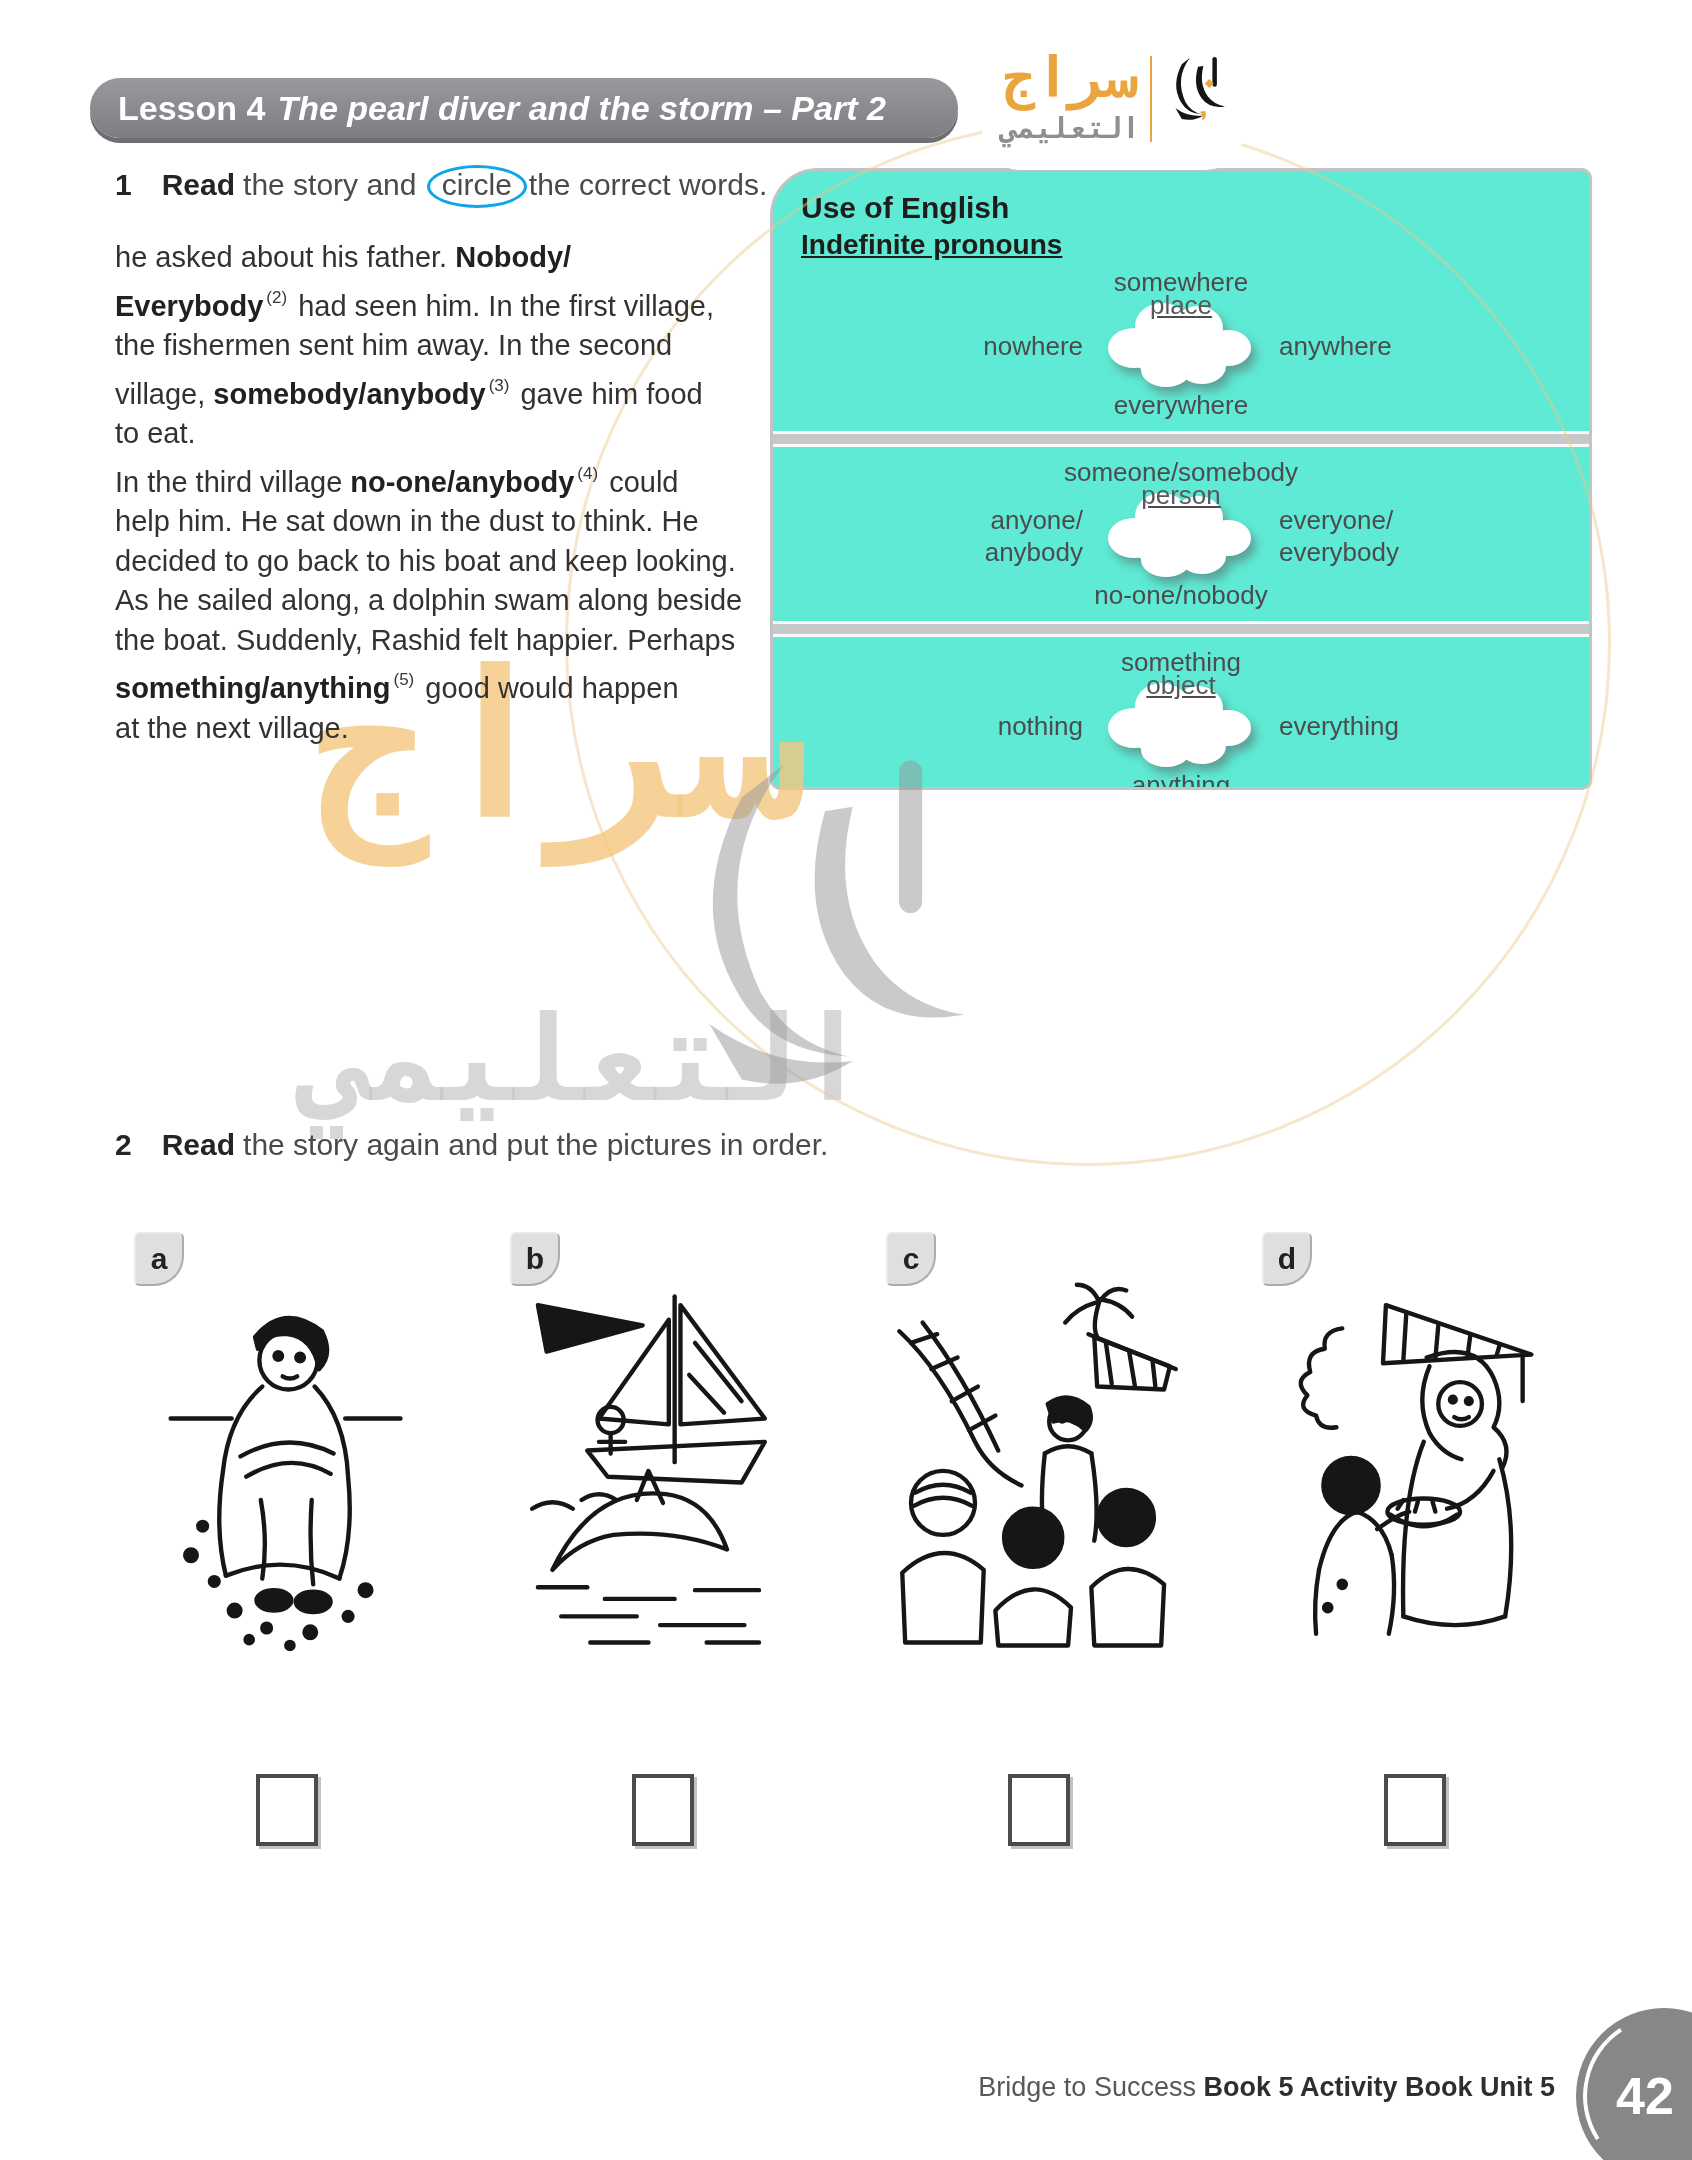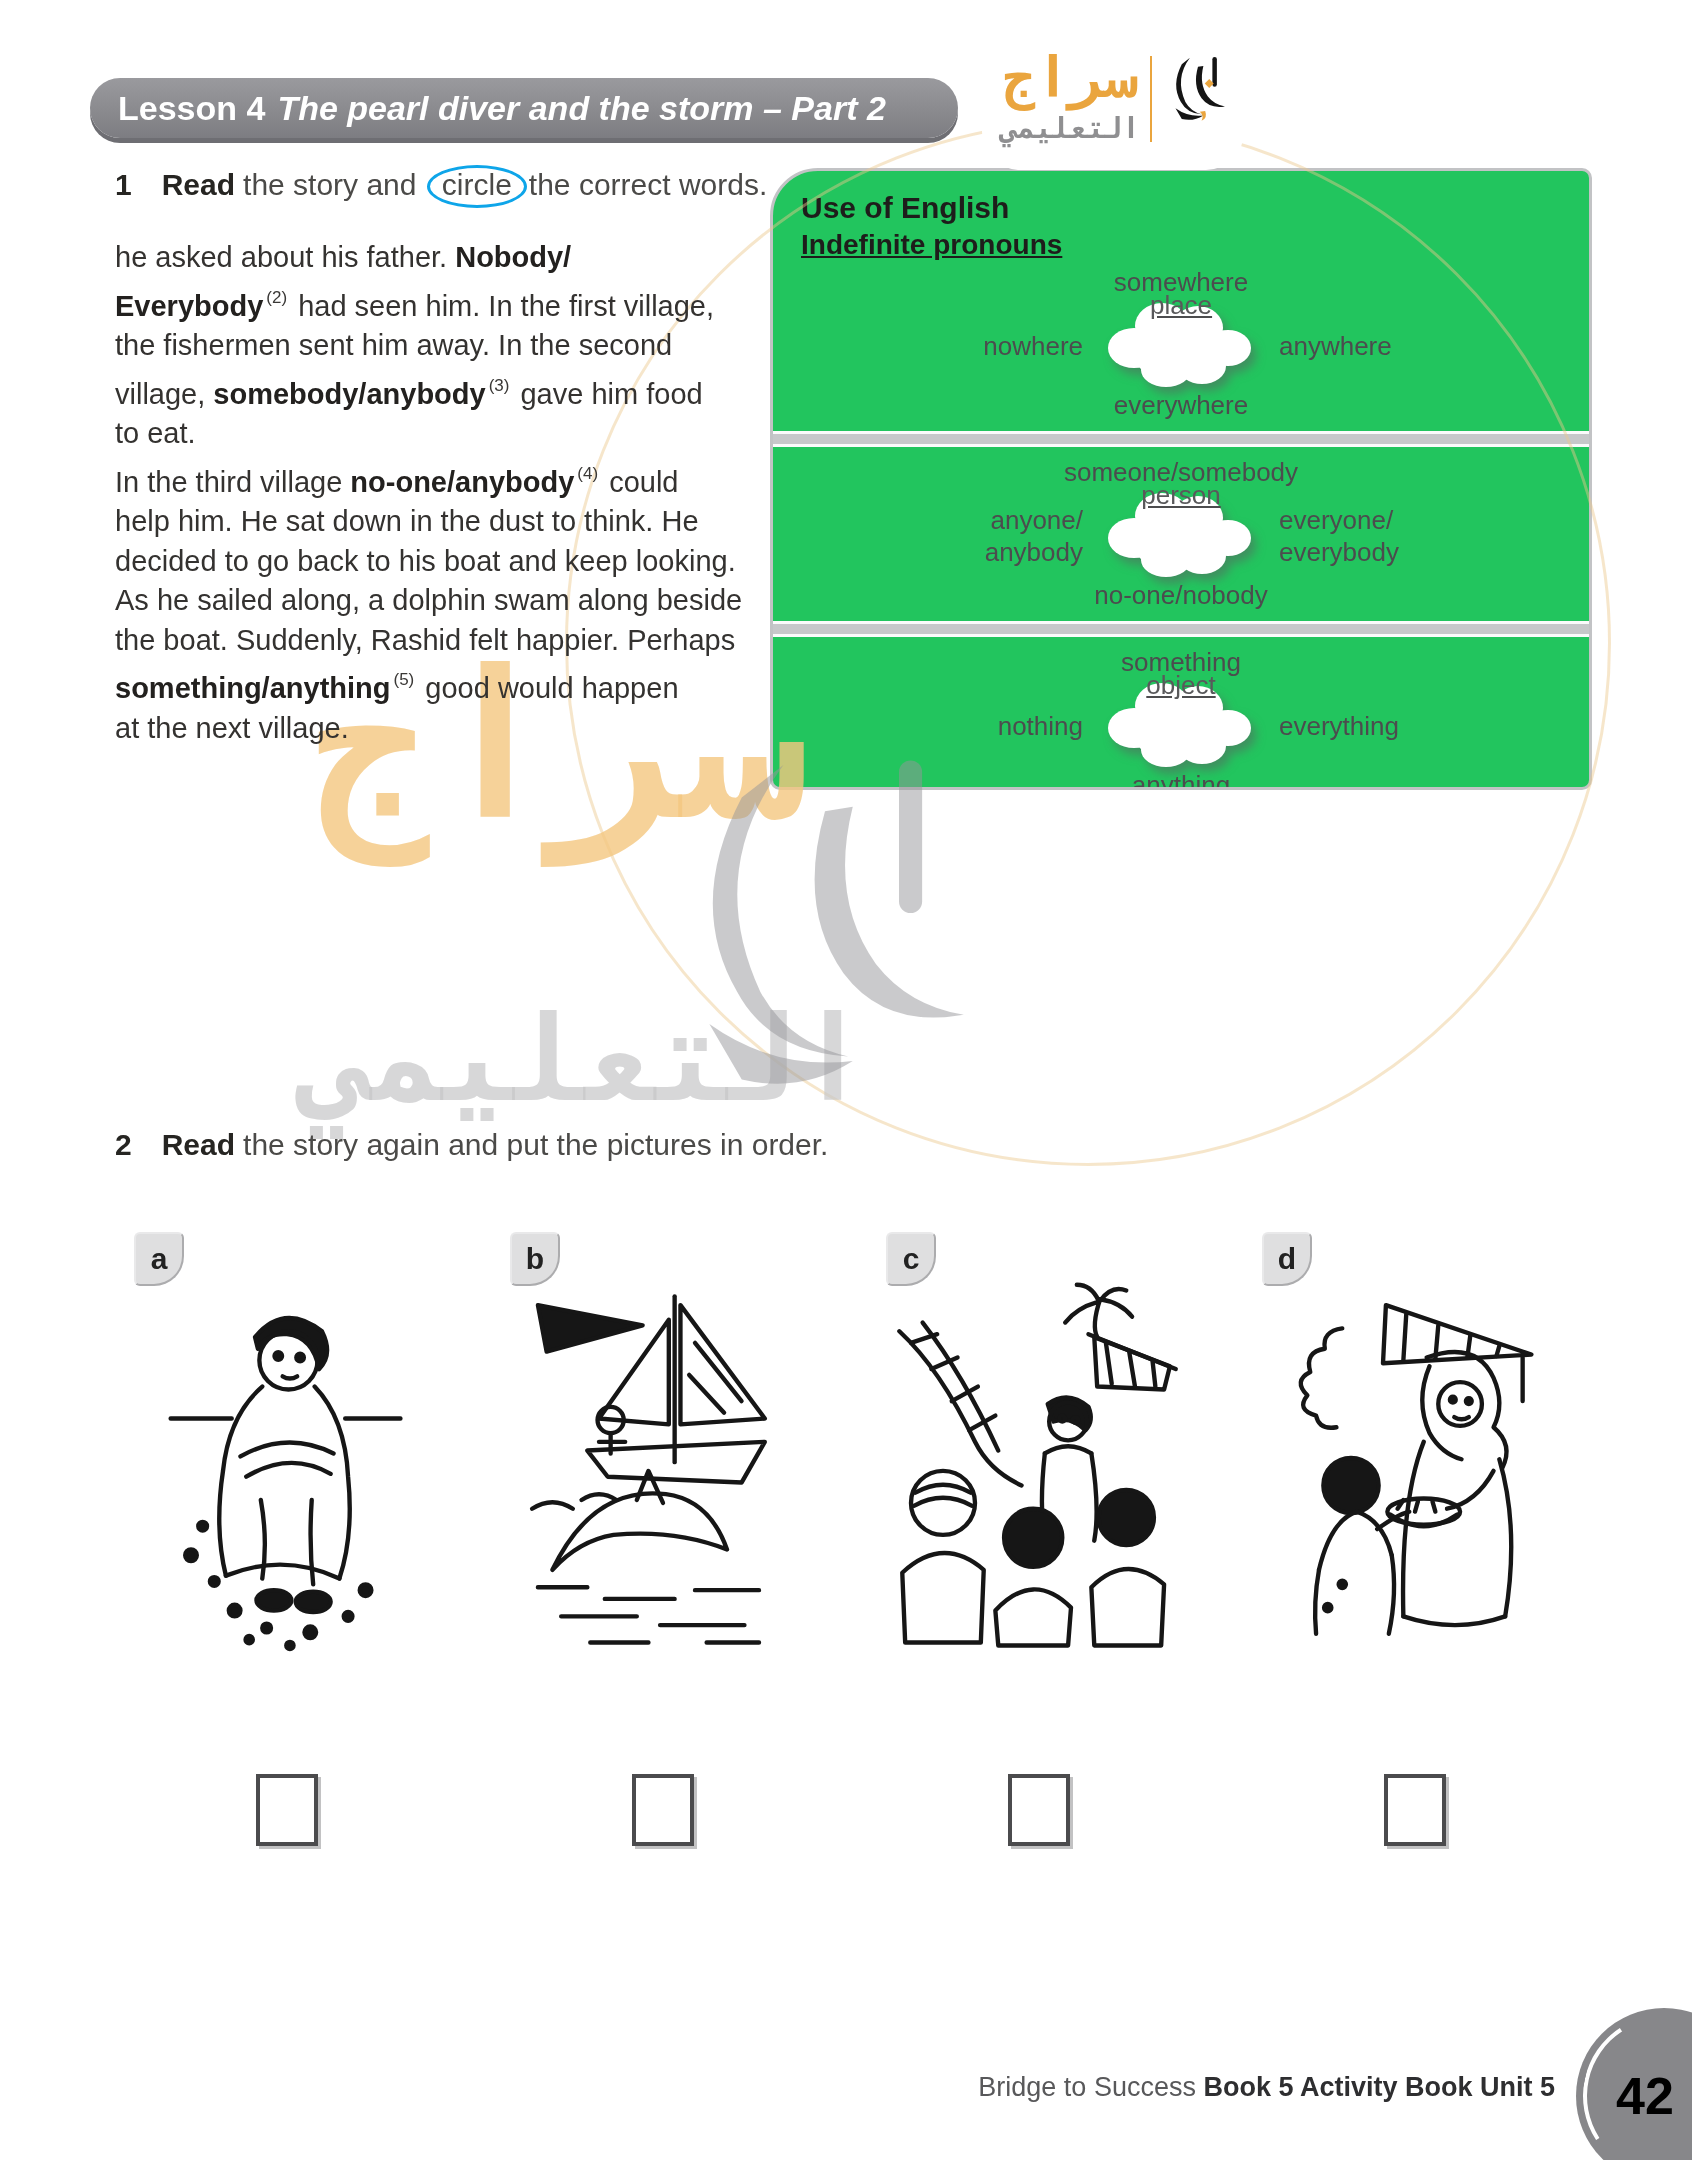--- a/index.html
+++ b/index.html
@@ -33,21 +33,21 @@
 
   
   .story{position:absolute;left:115px;top:238px;z-index:3;}
   .story-line{white-space:nowrap;font-size:29px;line-height:39.5px;color:#343230;}
   .story-line .b{font-weight:bold;color:#23211f;}
   .story-line .sup{font-size:17px;vertical-align:13px;margin:0 3px;color:#3a3836;}
   .story-line .circled{border:3px solid #3e3d3a;border-radius:50%;padding:3px 12px 5px;margin-left:-12px;display:inline-block;line-height:29px;}
 
   
   .uoe-box{position:absolute;left:770px;top:168px;width:822px;height:622px;
-           background:#22c55e;border:3px solid #c2c3c5;border-radius:48px 10px 10px 10px;
+           background:#5eead4;border:3px solid #c2c3c5;border-radius:48px 10px 10px 10px;
            box-sizing:border-box;overflow:hidden;}
   .uoe-head{padding:20px 28px 0;}
   .uoe-title{font-size:30px;font-weight:bold;color:#1e1d1b;}
   .uoe-sub{font-size:28px;font-weight:bold;color:#1e1d1b;text-decoration:underline;margin-top:4px;}
   .uoe-content{padding:6px 24px 0;}
   .pronoun-group{display:grid;grid-template-columns:1fr auto 1fr;align-items:center;justify-items:center;
                  font-size:26px;color:#4c4c4e;}
   .pg-top{grid-column:1/4;margin-bottom:-8px;}
   .pg-left{justify-self:end;text-align:right;margin-right:4px;line-height:1.25;}
   .pg-right{justify-self:start;text-align:left;margin-left:4px;line-height:1.25;}
@@ -84,21 +84,21 @@
 
   
   .footer{position:absolute;top:2072px;right:137px;z-index:3;font-size:27px;white-space:nowrap;}
   .footer .reg{color:#58585a;}
   .footer .bold{color:#2e2e30;font-weight:bold;}
   .page-circle{position:absolute;left:1576px;top:2008px;width:176px;height:176px;border-radius:50%;
                background:#87878a;z-index:3;display:flex;align-items:center;
                padding-left:40px;box-sizing:border-box;}
   .page-circle::before{content:"";position:absolute;inset:7px;border-radius:50%;
                border:4px solid transparent;border-left-color:#fff;transform:rotate(12deg);}
-  .page-num{color:#000000;font-size:52px;font-weight:bold;}
+  .page-num{color:#ffffff;font-size:52px;font-weight:bold;}
 </style>
 </head>
 <body>
 
 <svg width="0" height="0" style="position:absolute">
   <defs>
     <g id="cloud-shape">
       <ellipse cx="38" cy="58" rx="26" ry="20"></ellipse>
       <ellipse cx="66" cy="36" rx="27" ry="23"></ellipse>
       <ellipse cx="102" cy="38" rx="25" ry="22"></ellipse>

